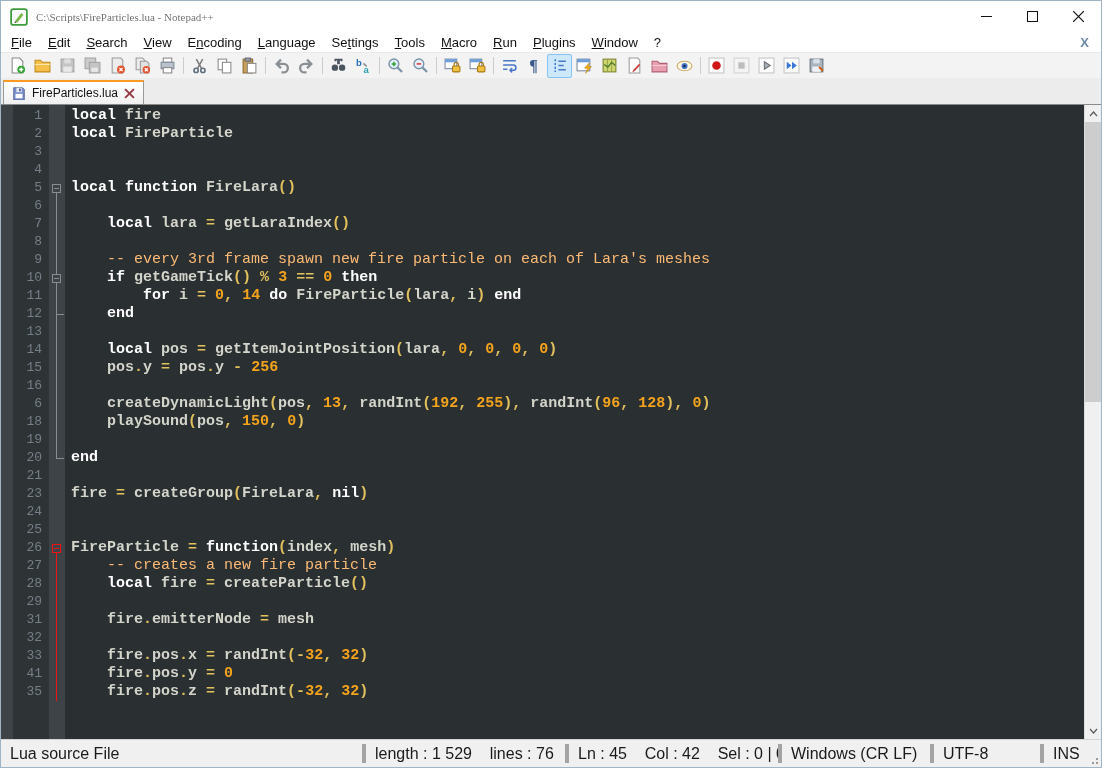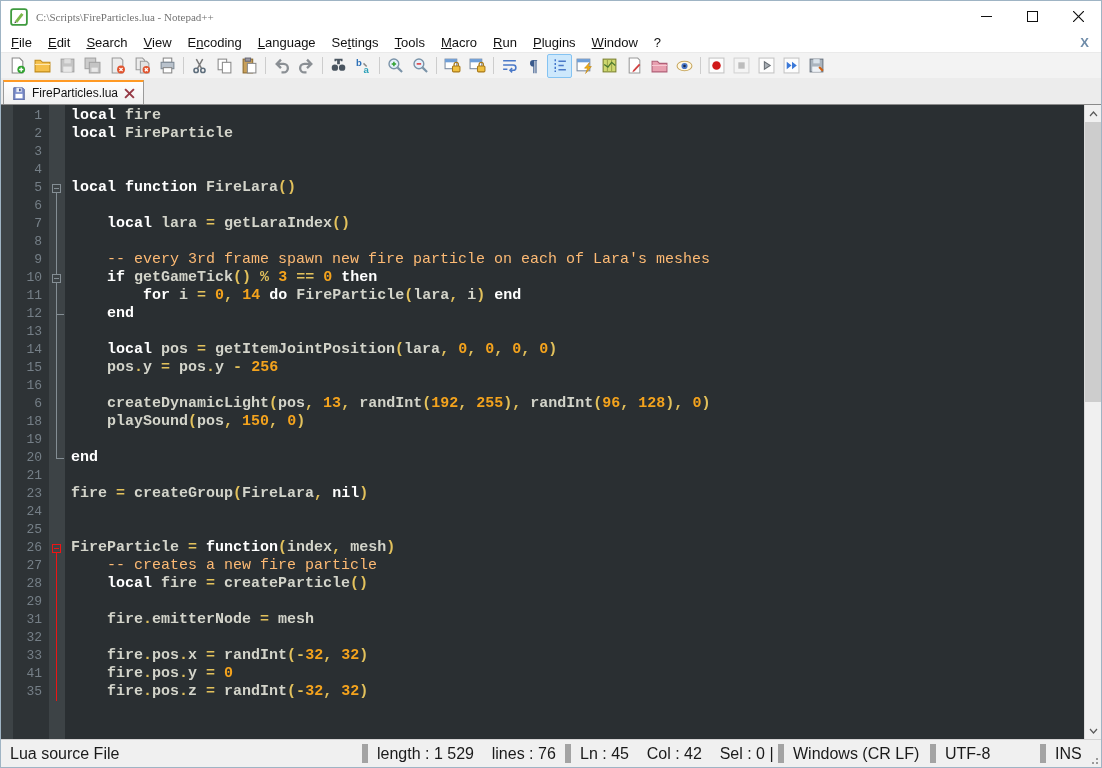--- a/index.html
+++ b/index.html
@@ -47,21 +47,21 @@
   .c-code{padding-left:6px;font:bold 15px/18px "Liberation Mono",monospace;white-space:pre;color:#d3d4ca;}
   .kw{color:#ffffff;} .pl{color:#d3d4ca;} .nu{color:#f4a31d;} .op{color:#e2c15c;} .cm{color:#fdba74;font-weight:normal;}
   
   .vscroll{position:absolute;right:0;top:0;bottom:0;width:17px;background:#f0f0f0;border-left:1px solid #dcdcdc;box-sizing:border-box;}
   .sb-arrow{position:absolute;left:0;width:16px;height:17px;display:flex;align-items:center;justify-content:center;}
   .sb-up{top:0;} .sb-down{bottom:0;}
   .sb-thumb{position:absolute;left:0;top:17px;width:16px;height:280px;background:#cdcdcd;}
   
   .statusbar{height:27px;background:#f0f0f0;border-top:1px solid #d4d4d4;display:flex;align-items:center;flex:none;font-size:16px;color:#1a1a1a;position:relative;}
   .sb-sec{box-sizing:border-box;padding-left:9px;white-space:pre;overflow:hidden;}
-  .sb-border{border-left:6px solid #a3a3a3;height:19px;line-height:19px;}
+  .sb-border{border-left:4px solid #a3a3a3;height:19px;line-height:19px;}
   .grip{position:absolute;right:2px;bottom:2px;width:10px;height:10px;
     background:
      radial-gradient(circle at 8px 8px,#9a9a9a 1px,transparent 1.4px),
      radial-gradient(circle at 8px 4px,#9a9a9a 1px,transparent 1.4px),
      radial-gradient(circle at 4px 8px,#9a9a9a 1px,transparent 1.4px);}
 </style>
 </head>
 <body>
 
 <div class="window">

